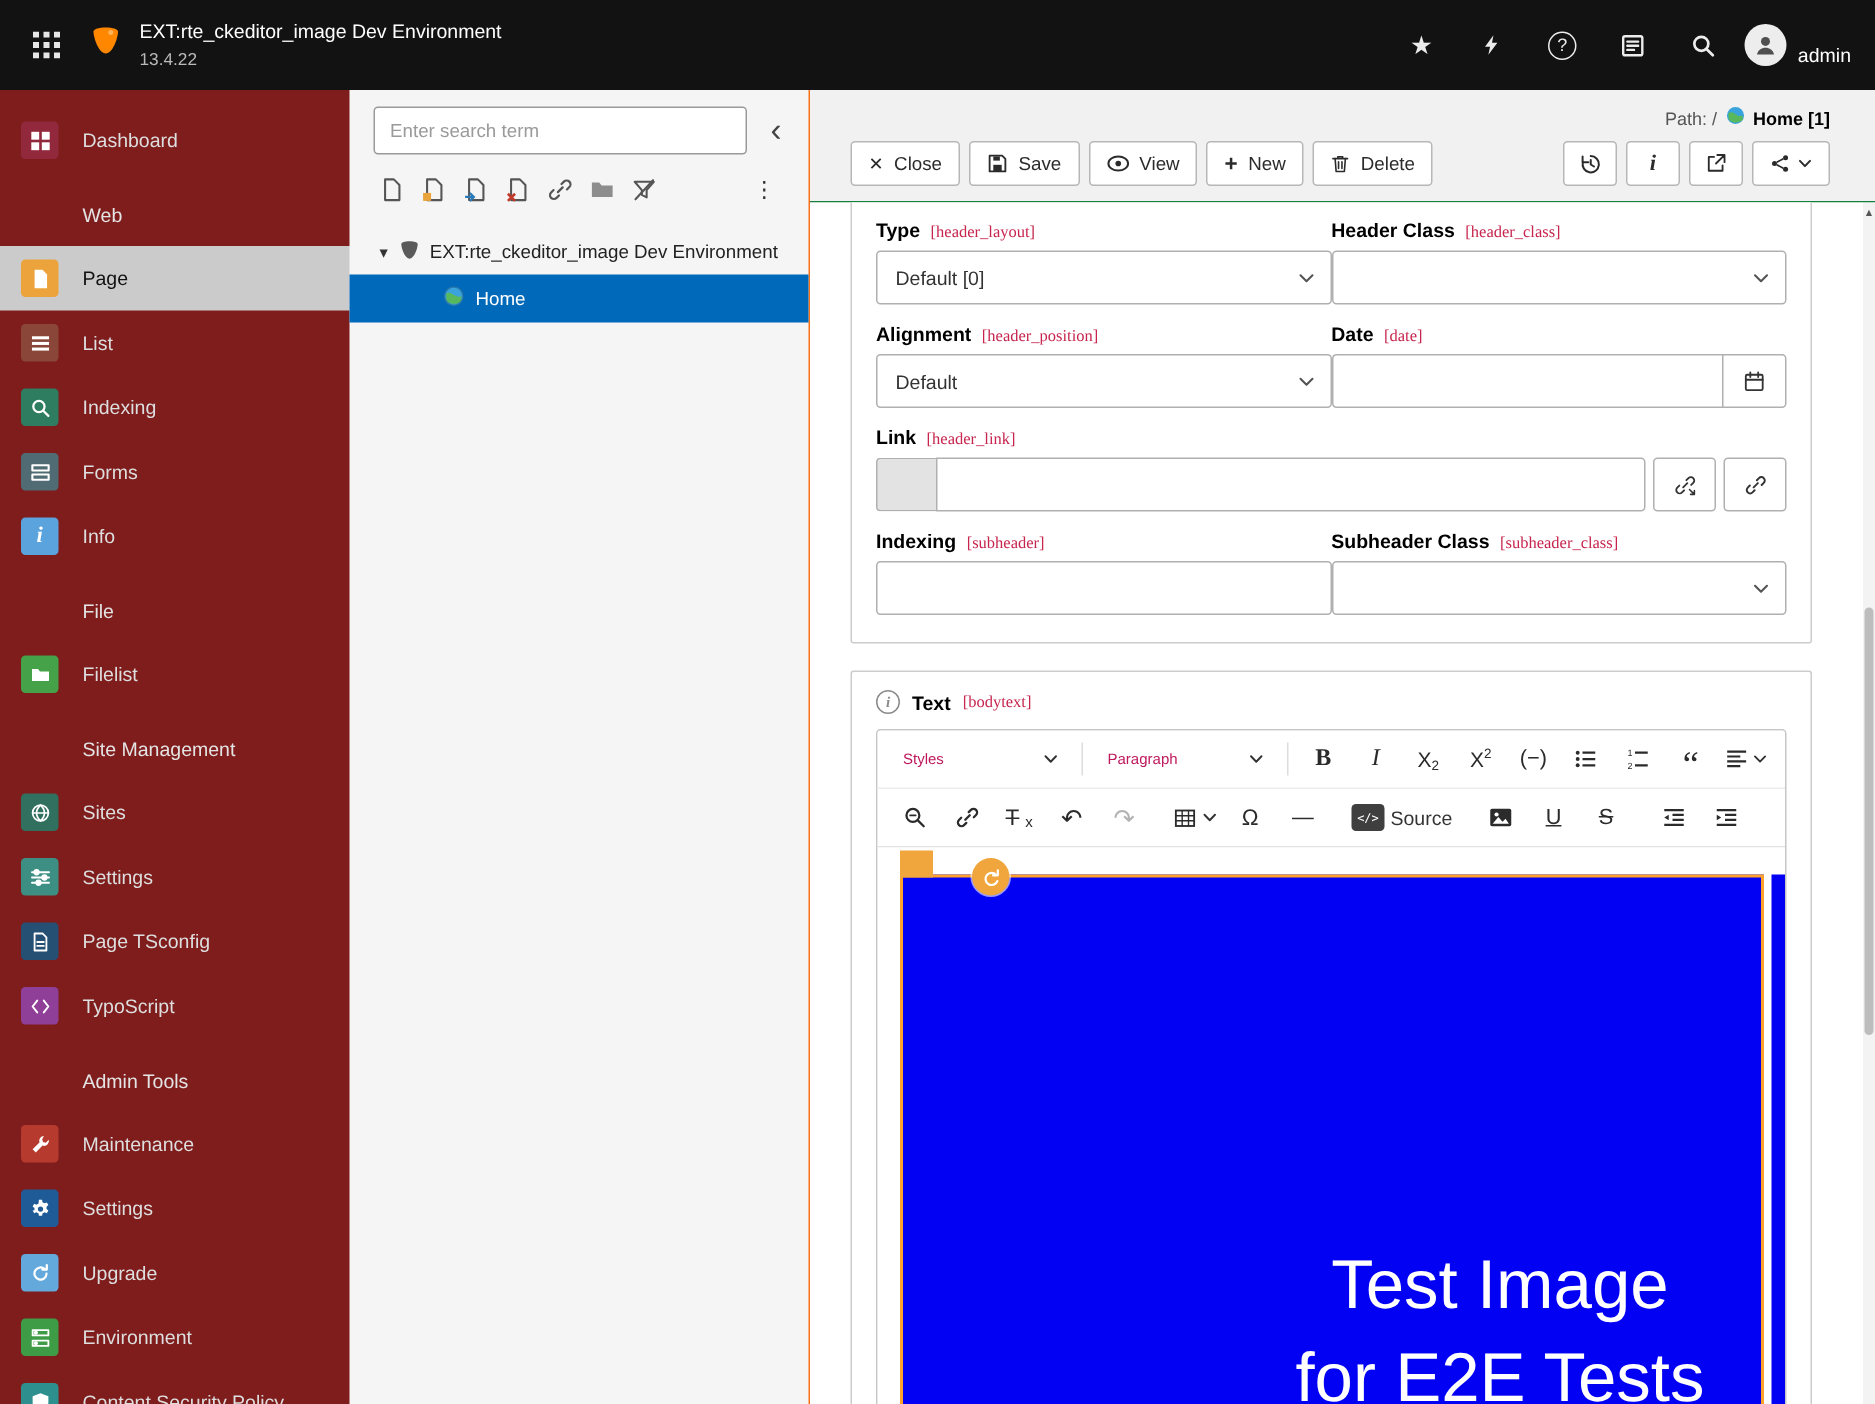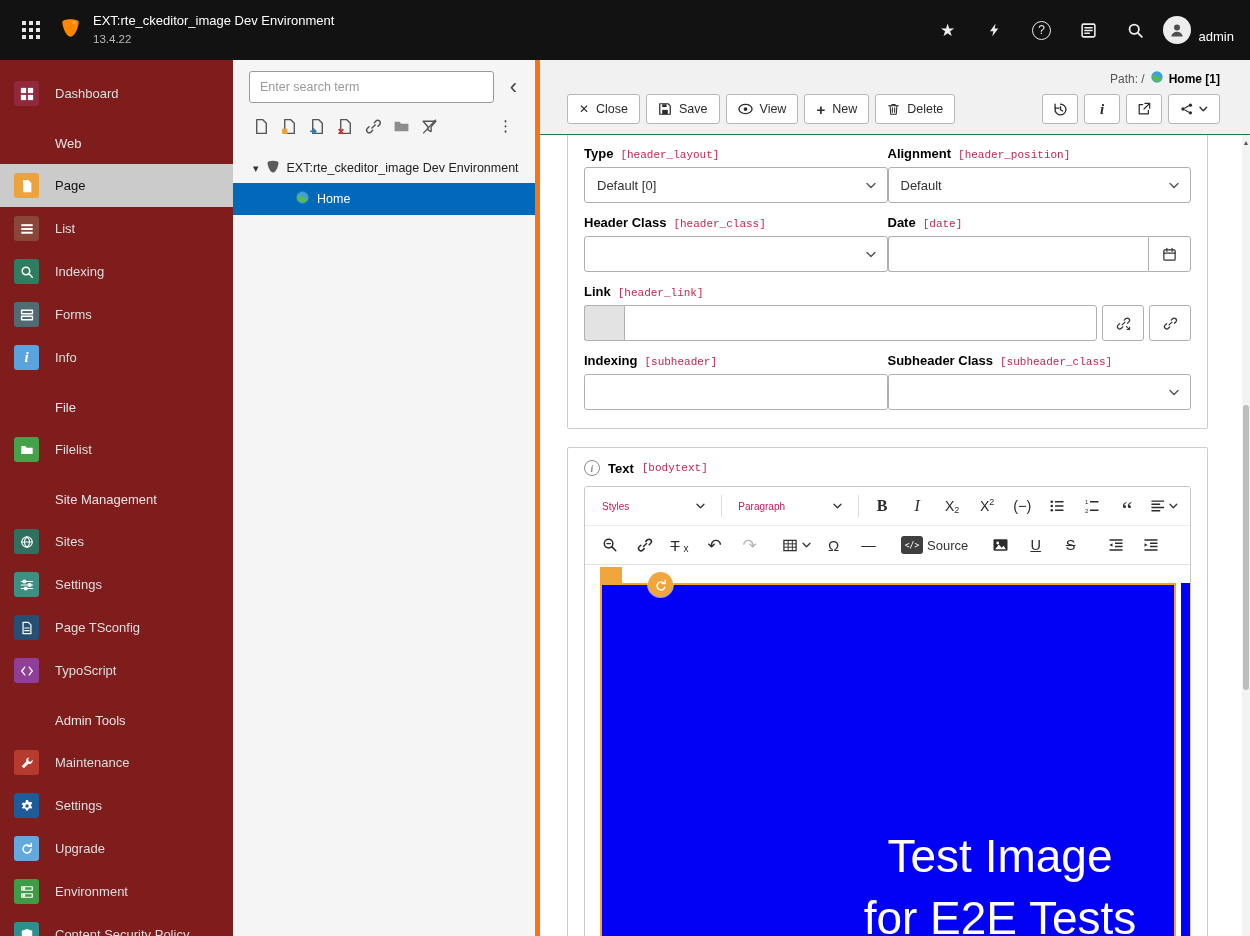--- a/index.html
+++ b/index.html
@@ -24,21 +24,21 @@
   .sidebar{position:absolute;top:60px;left:0;width:262px;bottom:0;background:#7f1d1d;overflow:hidden;padding-top:12px}
   .nav-item{display:flex;align-items:center;gap:16px;height:43px;padding:0 14px;color:#dedede;font-size:13px;cursor:pointer}
   .nav-item.active{background:#cbcbcb;color:#121212}
   .mod-icon{width:25px;height:25px;border-radius:3px;display:flex;align-items:center;justify-content:center;flex:none;color:#fff}
   .mod-icon svg{width:14px;height:14px;display:block}
   .nav-head{display:flex;align-items:center;height:42px;margin-top:7px;padding:0 16px 0 55px;color:#e4e4e4;font-size:13px;cursor:pointer}
   .nav-head .chev{margin-left:auto;display:flex}
   .sb-thumb{position:absolute;right:1px;top:2px;width:5px;height:583px;background:#636363;border-radius:3px}
 
   
-  .pagetree{position:absolute;top:60px;left:233px;width:307px;bottom:0;background:#f5f5f5;border-right:5px solid #f97316}
+  .pagetree{position:absolute;top:60px;left:233px;width:307px;bottom:0;background:#f5f5f5;border-right:1px solid #f97316}
   .pt-top{display:flex;align-items:center;gap:10px;padding:11px 12px 6px 16px}
   .pt-search{flex:1;height:32px;border:1px solid #9a9a9a;border-radius:3px;background:#fff;font-size:12.5px;padding:0 10px;color:#333;font-family:"Liberation Sans",sans-serif}
   .pt-search::placeholder{color:#9a9a9a}
   .pt-collapse{color:#444;font-size:22px;line-height:1;cursor:pointer;padding:0 6px}
   .pt-toolbar{display:flex;align-items:center;gap:11px;padding:8px 16px 10px 20px;color:#555}
   .pt-toolbar svg{width:17px;height:17px;display:block}
   .pt-kebab{margin-left:auto;font-size:15px;color:#333;cursor:pointer;padding:0 6px}
   .tree{padding-top:8px;font-size:12.5px;color:#222}
   .tree-root{display:flex;align-items:center;gap:7px;height:30px;padding-left:20px;cursor:pointer}
   .tree-chev{color:#333;font-size:11px}
@@ -61,21 +61,21 @@
   .vscroll{position:absolute;top:75px;right:0;width:8px;bottom:0;background:#f3f3f3}
   .vscroll .arrow{position:absolute;top:4px;left:0;right:0;text-align:center;font-size:7px;color:#555}
   .vscroll .thumb{position:absolute;top:270px;left:1px;width:6px;height:285px;background:#bdbdbd;border-radius:3px}
 
   
   .formarea{position:absolute;top:75px;left:0;right:8px;bottom:0;overflow:hidden;padding:0 34px 0 27px;background:#fff}
   .card{border:1px solid #cccccc;border-radius:2px;background:#fff}
   .card1{margin-top:-16px;padding:14px 16px 18px}
   .grid2{display:grid;grid-template-columns:1fr 1fr;}
   .fieldlabel{font-size:13px;color:#000;font-weight:bold;margin:12px 0 6px;display:flex;gap:7px;align-items:baseline}
-  .fieldkey{font-family:Liberation Mono, monospace;font-size:11px;color:#c7254e;font-weight:normal}
+  .fieldkey{font-family:Liberation Serif, serif;font-size:11px;color:#c7254e;font-weight:normal}
   .select,.tinput{position:relative;height:36px;border:1px solid #b0b0b0;border-radius:3px;background:#fff;display:flex;align-items:center;padding:0 12px;font-size:13px;color:#333;cursor:pointer}
   .select .caret{position:absolute;right:11px;display:flex}
   .inputgroup{display:flex;align-items:center;gap:5px}
   .ig-main{display:flex;flex:1}
   .ig-addon{width:40px;height:36px;background:#e3e3e3;border:1px solid #b0b0b0;border-right:none;border-radius:3px 0 0 3px}
   .ig-input{flex:1;height:36px;border:1px solid #b0b0b0;border-radius:0 3px 3px 0;background:#fff;cursor:text}
   .sq-btn{width:42px;height:36px;background:#fff;border:1px solid #b0b0b0;border-radius:3px;display:flex;align-items:center;justify-content:center;cursor:pointer}
   .date-group{display:flex}
   .date-input{flex:1;height:36px;border:1px solid #b0b0b0;border-right:none;border-radius:3px 0 0 3px;background:#fff;cursor:text}
   .date-btn{width:43px;height:36px;border:1px solid #b0b0b0;border-radius:0 3px 3px 0;background:#fff;display:flex;align-items:center;justify-content:center;cursor:pointer}
@@ -523,40 +523,40 @@
               <span>Default [0]</span>
               <span class="caret">
                   <svg width="10" height="7" viewBox="0 0 10 7" class="g-stroke" style="color:#555;stroke-width:1.4">
                     <path d="M1 1.5 5 5.5 9 1.5"></path>
                   </svg>
                 </span>
             </div>
           </div>
           <div>
             <div class="fieldlabel">
-              <span>Alignment</span>
-                <span class="fieldkey">[header_position]</span>
+              <span>Header Class</span>
+                <span class="fieldkey">[header_class]</span>
             </div>
             <div class="select">
-              <span>Default</span>
+              <span></span>
               <span class="caret">
                   <svg width="10" height="7" viewBox="0 0 10 7" class="g-stroke" style="color:#555;stroke-width:1.4">
                     <path d="M1 1.5 5 5.5 9 1.5"></path>
                   </svg>
                 </span>
             </div>
           </div>
 
           <div>
             <div class="fieldlabel">
-              <span>Header Class</span>
-                <span class="fieldkey">[header_class]</span>
+              <span>Alignment</span>
+                <span class="fieldkey">[header_position]</span>
             </div>
             <div class="select">
-              <span></span>
+              <span>Default</span>
               <span class="caret">
                   <svg width="10" height="7" viewBox="0 0 10 7" class="g-stroke" style="color:#555;stroke-width:1.4">
                     <path d="M1 1.5 5 5.5 9 1.5"></path>
                   </svg>
                 </span>
             </div>
           </div>
           <div>
             <div class="fieldlabel">
               <span>Date</span>

